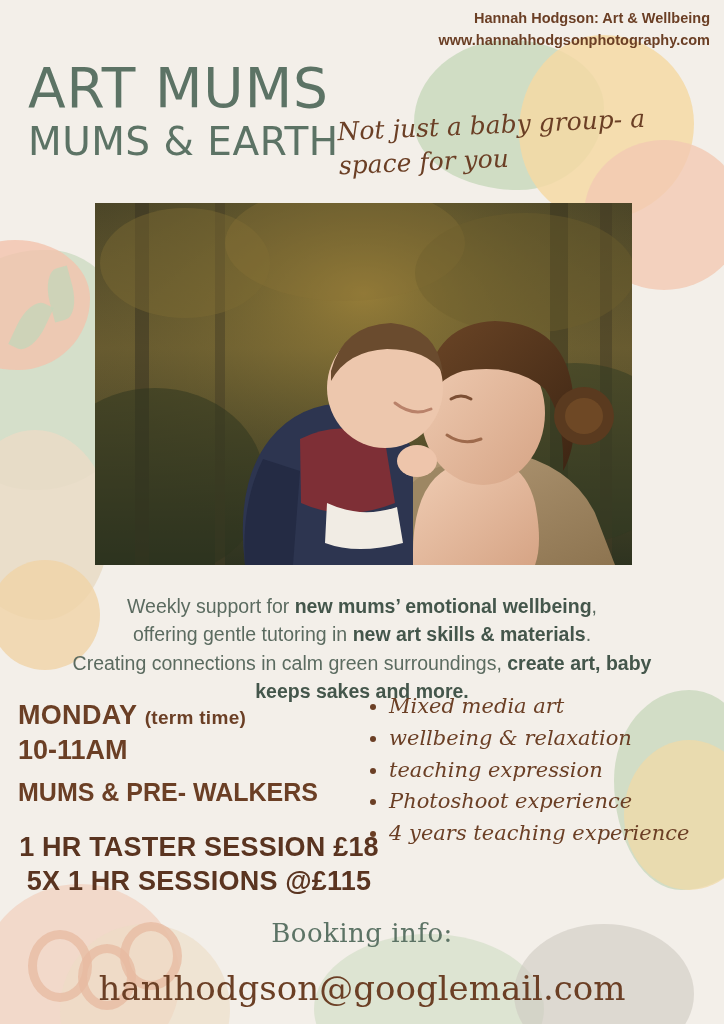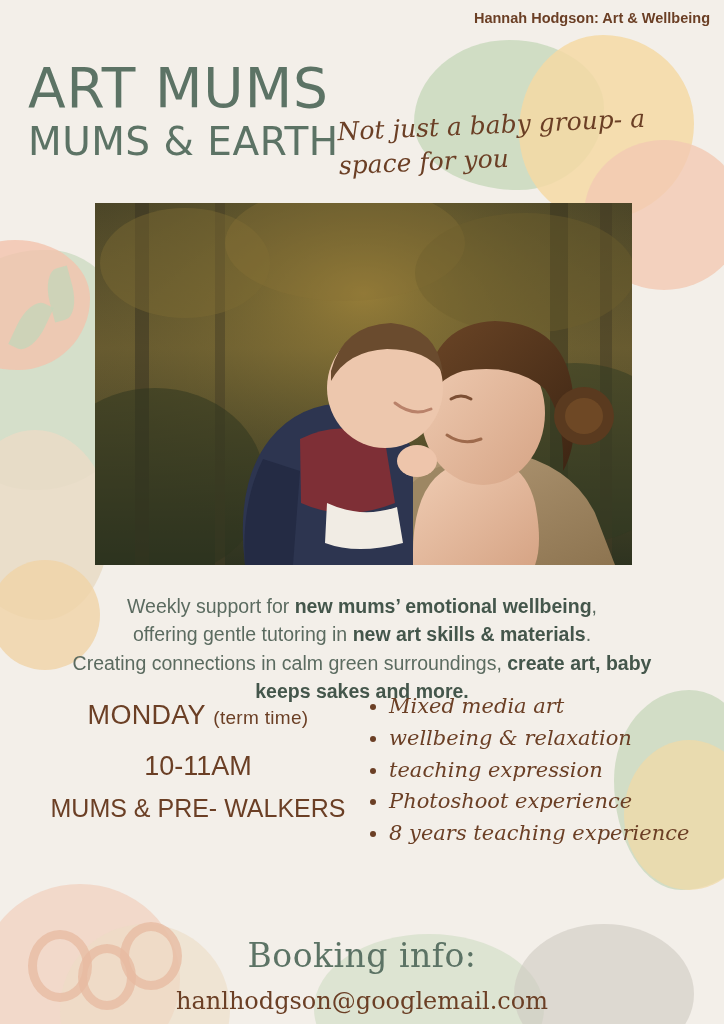--- a/index.html
+++ b/index.html
@@ -201,27 +201,26 @@
     font-size: 19.5px;
     line-height: 1.45;
   }
   .blurb b { color: #44564b; }
 
   .left-info {
     position: absolute;
     left: 18px;
     top: 700px;
     width: 360px;
-    text-align: center;
     color: #6b3f25;
-    font-weight: normal;
+    font-weight: bold;
   }
   .li-line1 { font-size: 27px; letter-spacing: .3px; }
   .li-line1 .small { font-size: 19px; }
-  .li-line2 { font-size: 27px; margin-top: 20px; }
+  .li-line2 { font-size: 27px; margin-top: 4px; }
   .li-line3 { font-size: 25px; margin-top: 12px; }
 
   .price-block {
     position: absolute;
     left: 14px;
     top: 832px;
     width: 370px;
     color: #5a3420;
     font-weight: bold;
     text-align: center;
@@ -249,30 +248,29 @@
 
   .footer {
     position: absolute;
     left: 0;
     top: 918px;
     width: 724px;
     text-align: center;
   }
   .booking-label {
     font-family: "DejaVu Serif", serif;
-    font-size: 33px;
+    font-size: 26px;
     color: #5c7365;
     letter-spacing: .5px;
-    margin-top: 18px;
   }
   .booking-email {
     font-family: "DejaVu Serif", serif;
-    font-size: 24px;
+    font-size: 34px;
     color: #6b3f25;
-    margin-top: 12px;
+    margin-top: 20px;
   }
   .venue {
     font-family: "DejaVu Serif", serif;
     font-style: italic;
     font-weight: bold;
     font-size: 20px;
     color: #4d5f53;
     margin-top: 6px;
   }
 </style>
@@ -295,20 +293,21 @@
 <div class="ring ring-1"></div>
 <div class="ring ring-2"></div>
 <div class="ring ring-3"></div>
 <div class="leaf leaf-1"></div>
 <div class="leaf leaf-2"></div>
 
 <div class="content">
 
   <div class="brand">
     <div>Hannah Hodgson: Art &amp; Wellbeing</div>
+    <div>www.hannahhodgsonphotography.com</div>
   </div>
 
   <div class="title-block">
     <div class="title-main">ART MUMS</div>
     <div class="title-sub">MUMS &amp; EARTH</div>
   </div>
 
   <div class="tagline">Not just a baby group- a space for you</div>
 
   <div class="photo">
@@ -384,28 +383,32 @@
 
   <div class="left-info">
     <div class="li-line1">
       <span>MONDAY</span>
       <span class="small">(term time)</span>
     </div>
     <div class="li-line2">10-11AM</div>
     <div class="li-line3">MUMS &amp; PRE- WALKERS</div>
   </div>
 
+  <div class="price-block">
+    <div class="price-1">1 HR TASTER SESSION £18</div>
+    <div class="price-2">5X 1 HR SESSIONS  @£115</div>
+  </div>
 
   <div class="bullets">
     <ul>
       <li>Mixed media art</li>
       <li>wellbeing &amp; relaxation</li>
       <li>teaching expression</li>
       <li>Photoshoot experience</li>
-      <li>8 years teaching experience</li>
+      <li>4 years teaching experience</li>
     </ul>
   </div>
 
   <div class="footer">
     <div class="booking-label">Booking info:</div>
     <div class="booking-email">hanlhodgson@googlemail.com</div>
   </div>
 
 </div>
 

